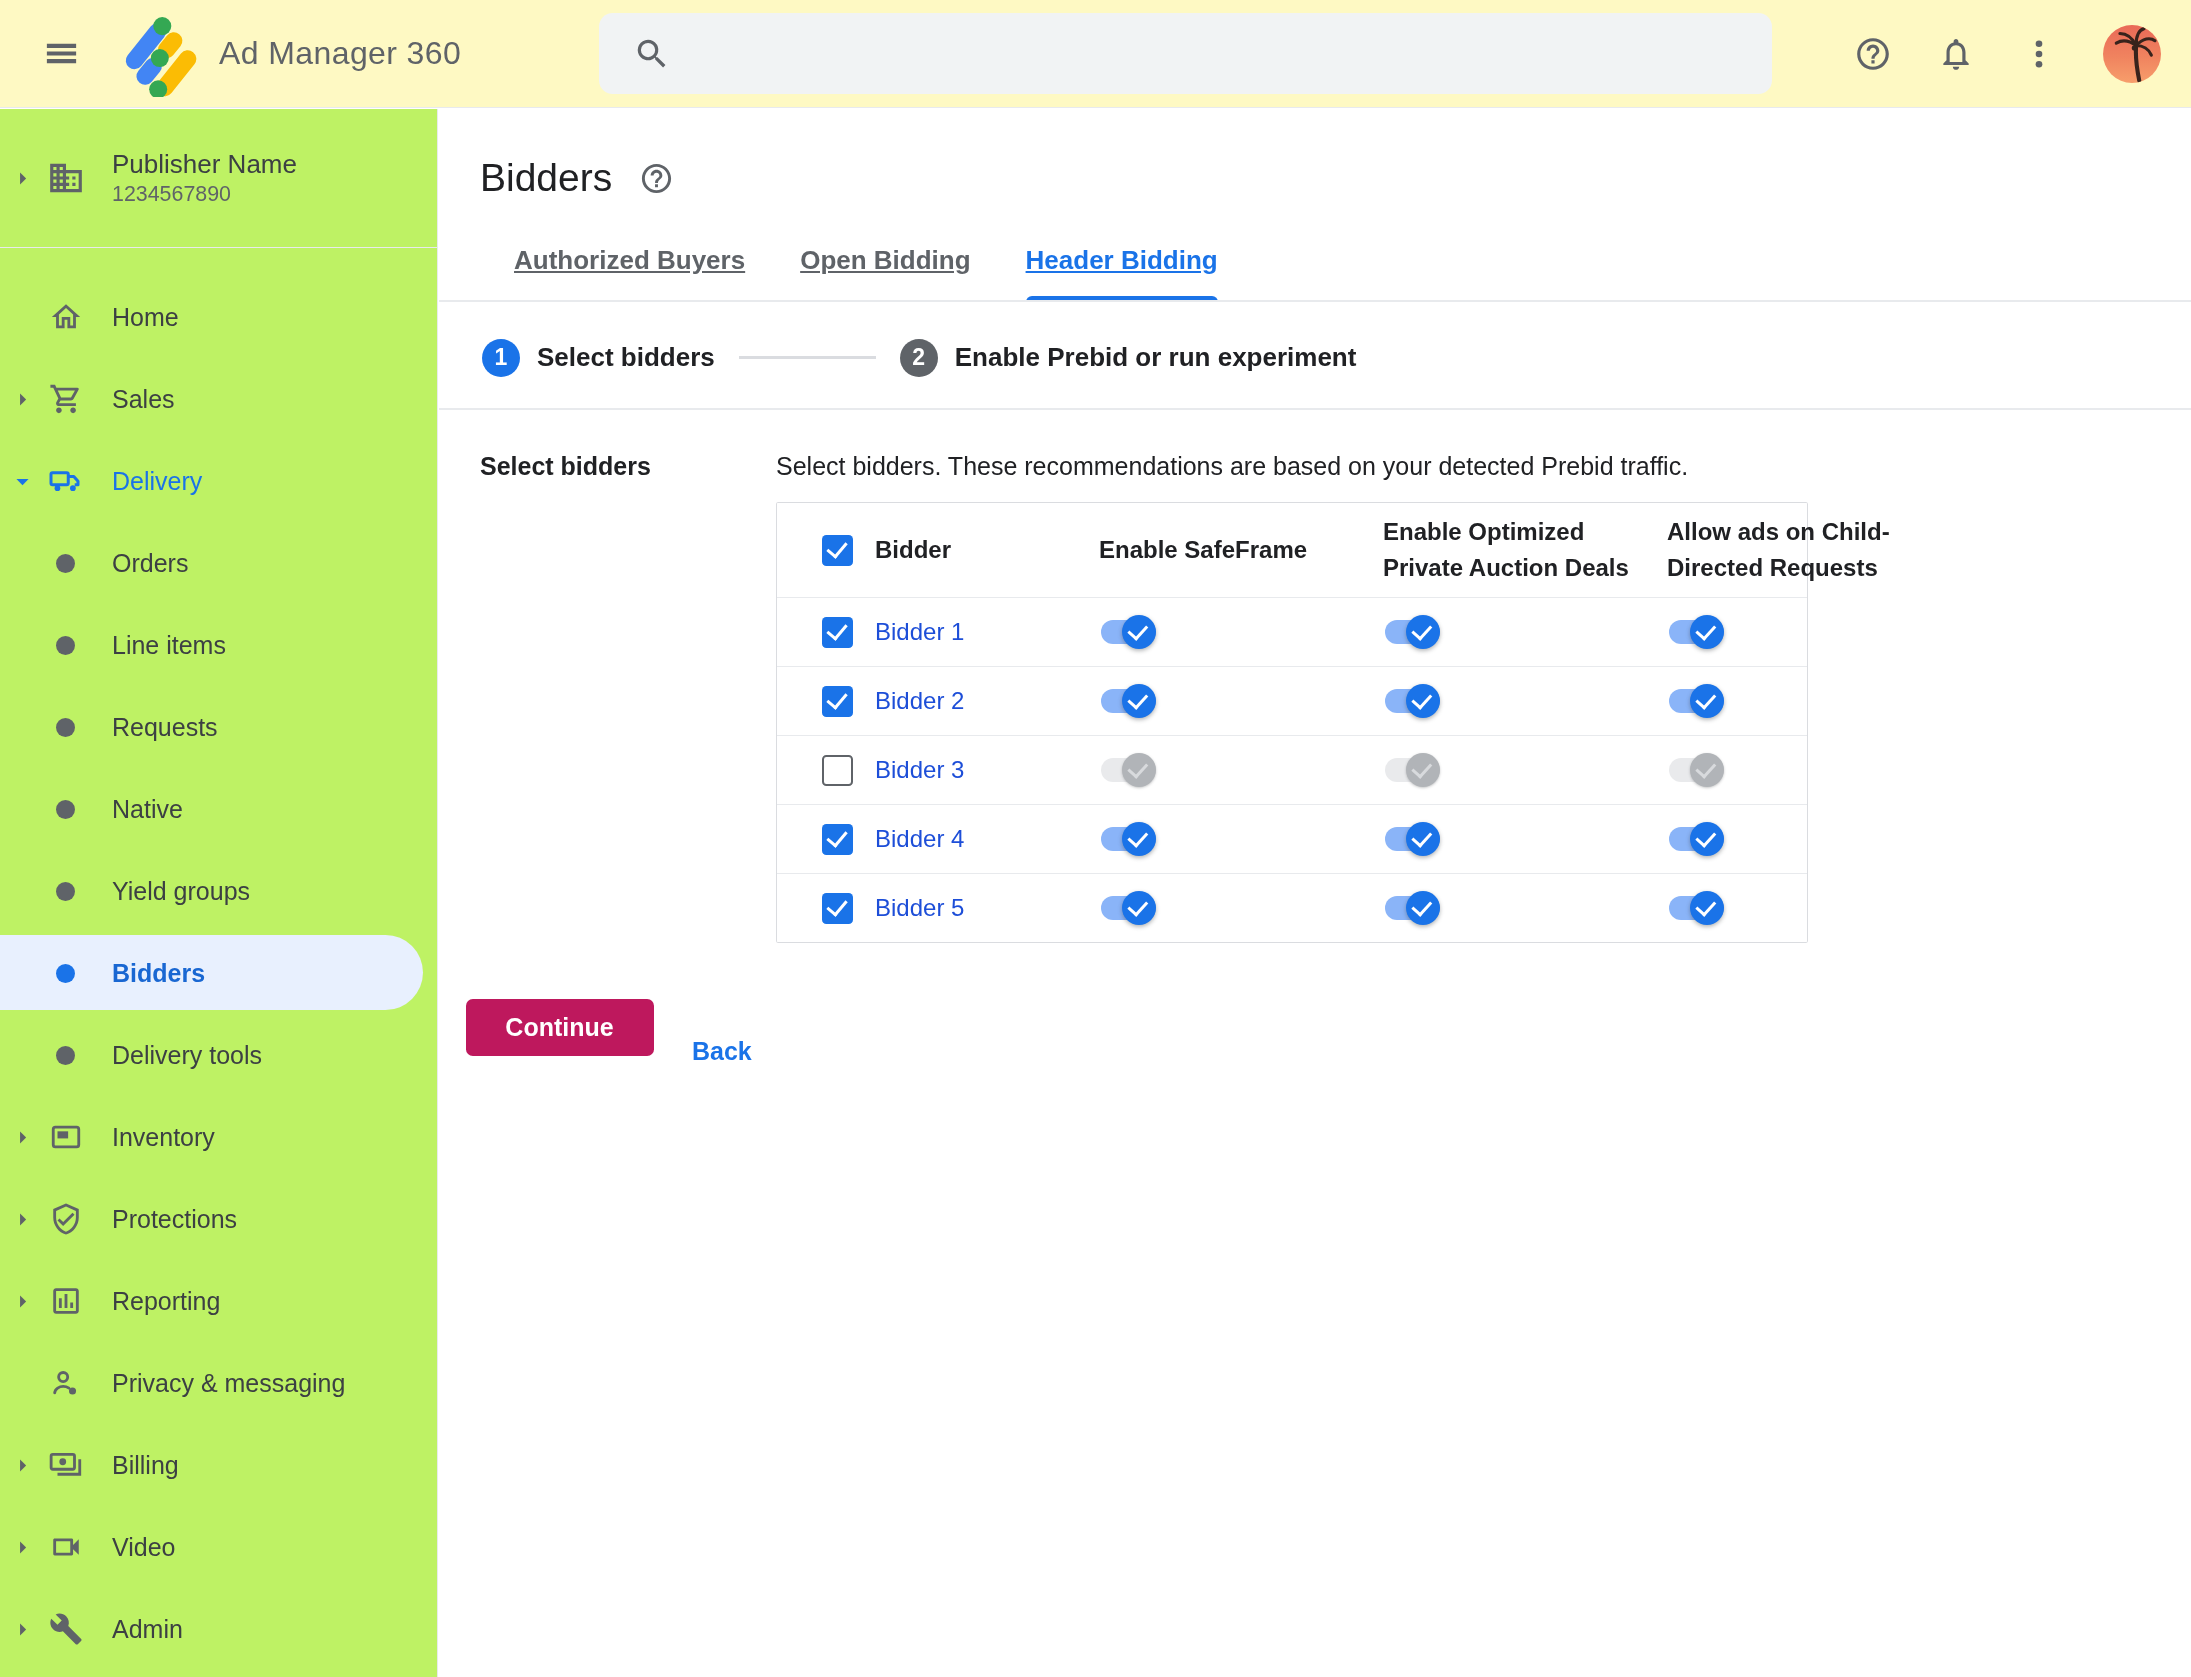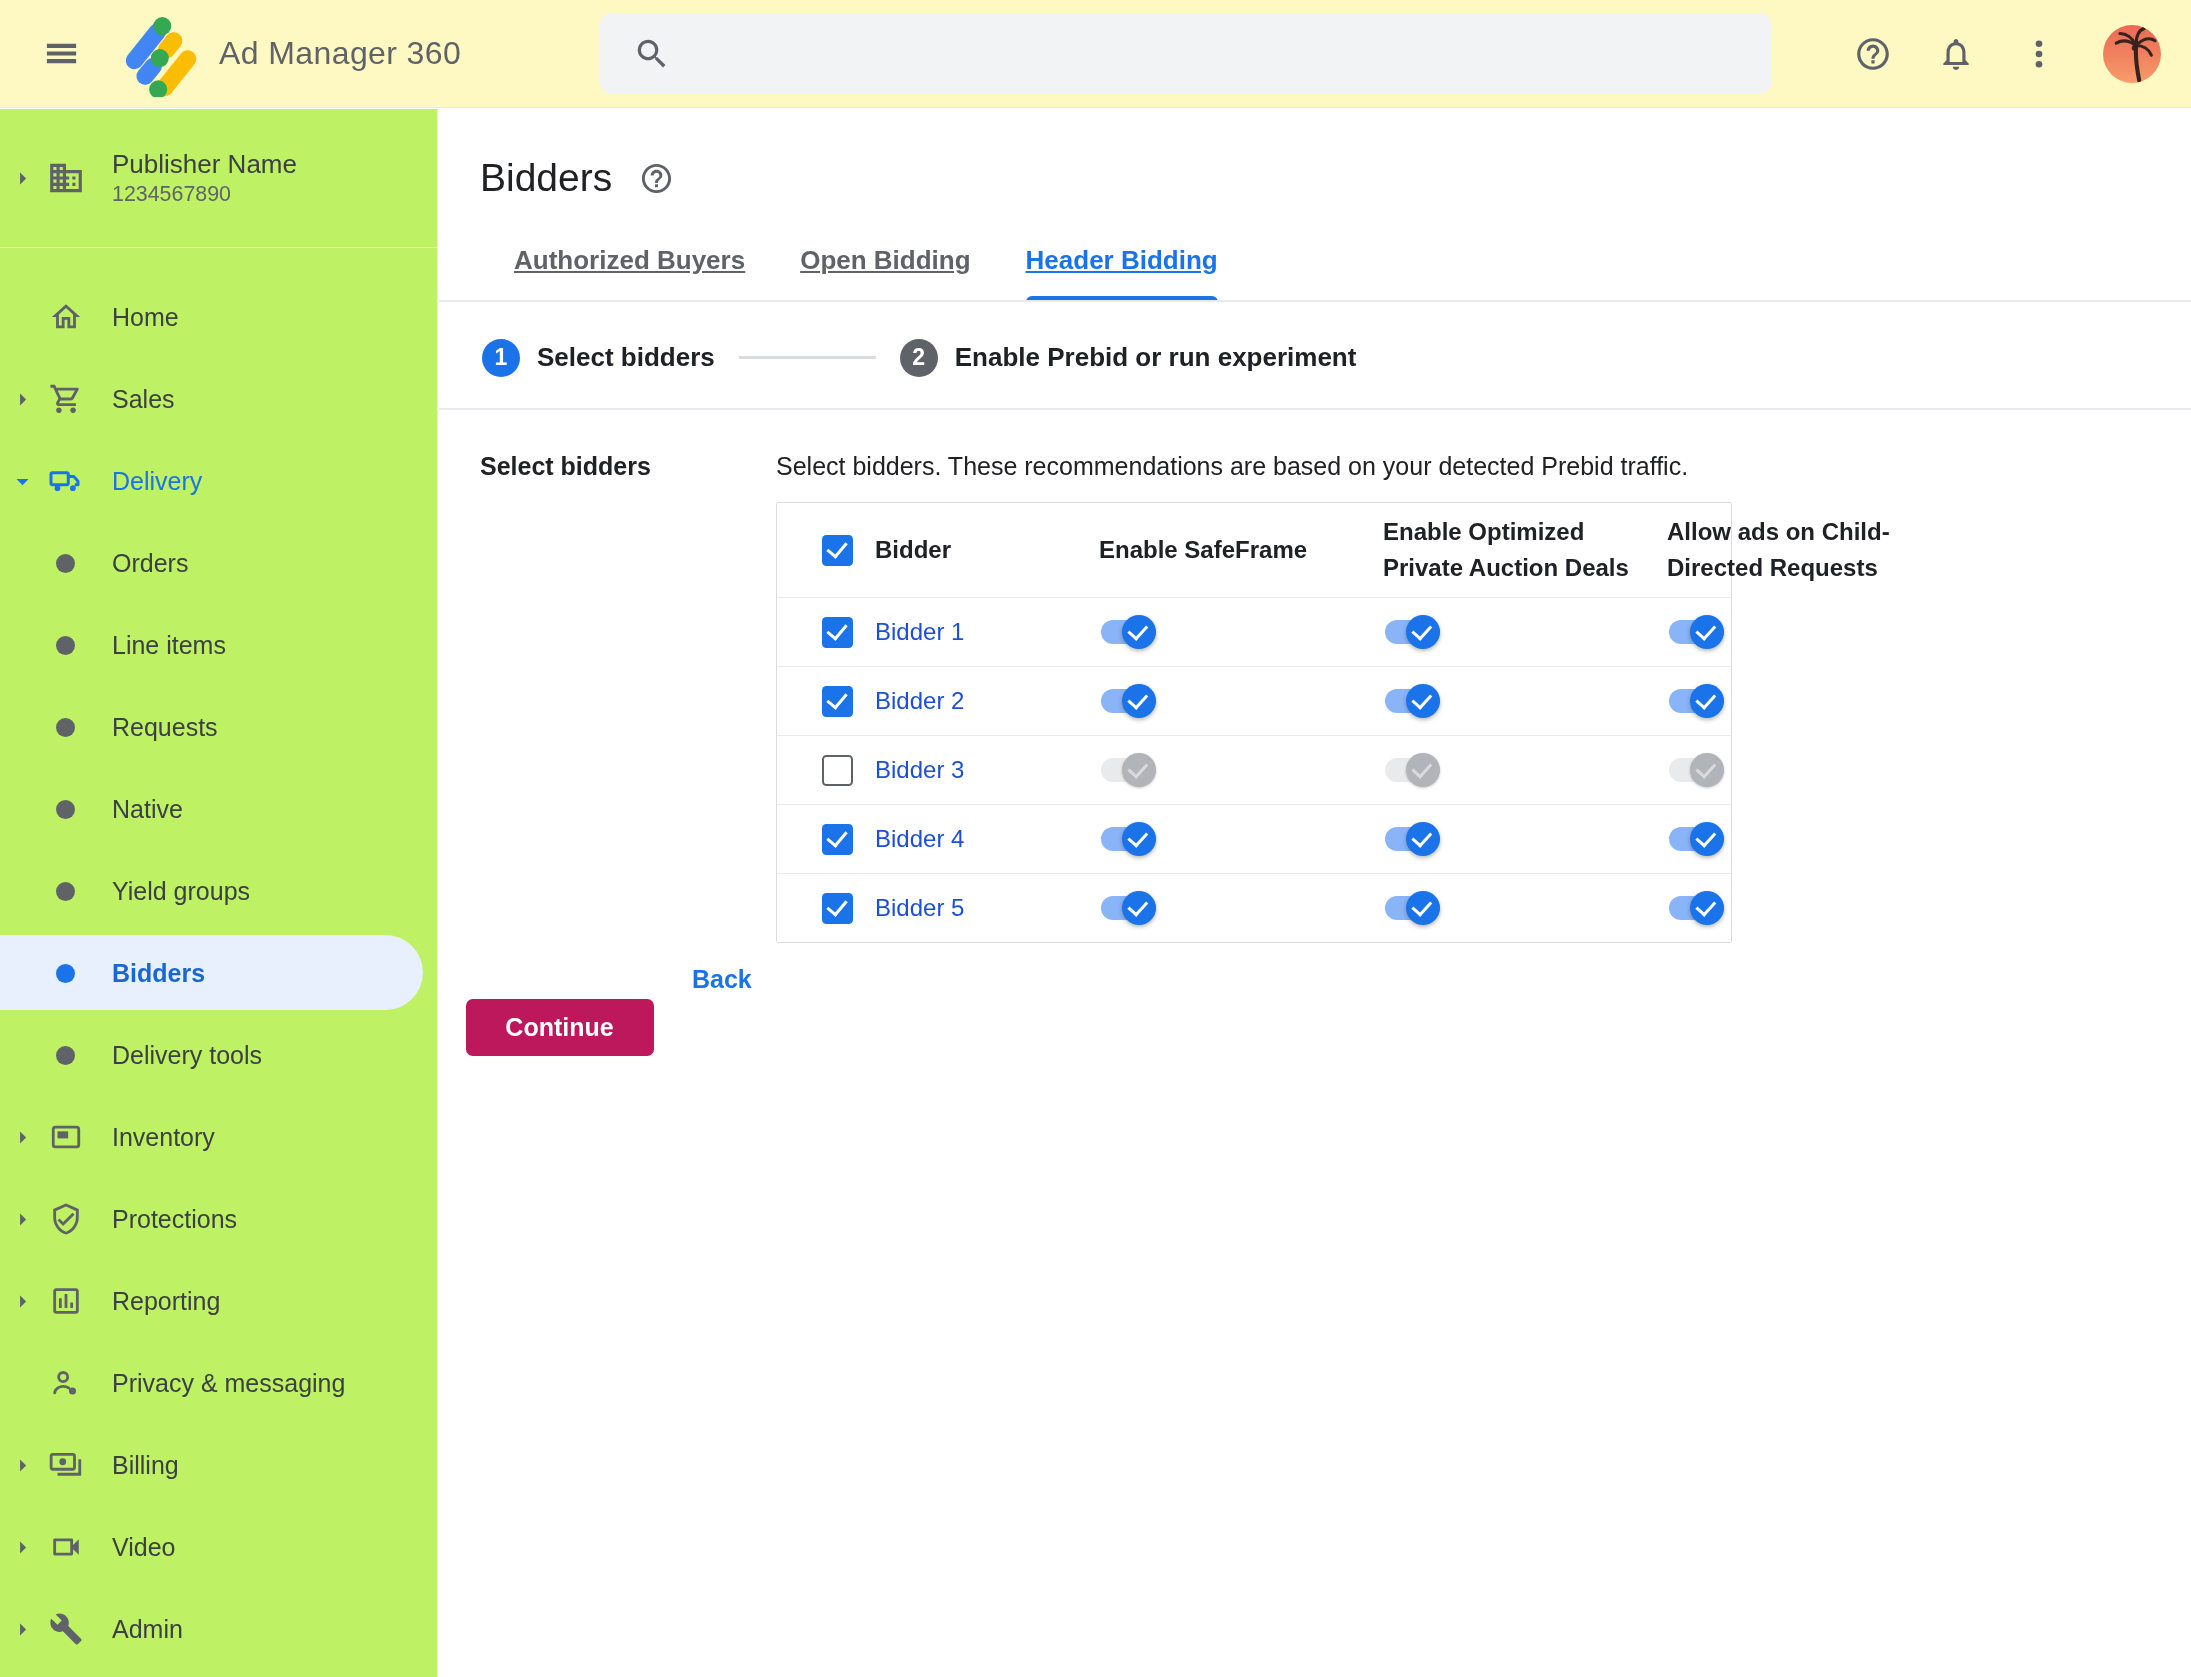--- a/index.html
+++ b/index.html
@@ -47,21 +47,21 @@
   .rule{position:absolute;left:0;right:0;height:1.7px;background:#e8eaed;}
   .stepper{position:absolute;left:43px;top:216px;height:65px;display:flex;align-items:center;}
   .step-circle{width:38px;height:38px;border-radius:50%;color:#fff;font-size:23px;font-weight:bold;display:flex;align-items:center;justify-content:center;flex:none;}
   .step-circle.c1{background:#1a73e8;}
   .step-circle.c2{background:#5f6368;}
   .step-label{margin-left:17px;font-size:26px;font-weight:bold;color:#202124;white-space:nowrap;}
   .step-line{width:137px;height:2.6px;background:#dadce0;margin:0 24px;}
   .sec-label{position:absolute;left:41px;top:342px;font-size:25px;font-weight:bold;line-height:31px;color:#202124;}
   .desc{position:absolute;left:337px;top:342px;font-size:25px;line-height:31px;color:#202124;}
   
-  .btable{position:absolute;left:337px;top:393px;width:956px;border:1.7px solid #dadce0;border-radius:1.7px;background:#fff;box-sizing:border-box;}
+  .btable{position:absolute;left:337px;top:393px;width:1032px;border:1.7px solid #dadce0;border-radius:1.7px;background:#fff;box-sizing:border-box;}
   .t-head{position:relative;height:94px;}
   .t-row{position:relative;height:68px;border-top:1.7px solid #e8eaed;}
   .cb{position:absolute;left:45px;width:31px;height:31px;border-radius:4.3px;background:#1a73e8;box-sizing:border-box;cursor:pointer;}
   .cb::after{content:'';position:absolute;left:9.4px;top:2.6px;width:8.6px;height:16.3px;border:solid #fff;border-width:0 3.4px 3.4px 0;transform:rotate(40deg);}
   .cb.off{background:#fff;border:2.6px solid #5f6368;}
   .cb.off::after{display:none;}
   .t-head .cb{top:32px;}
   .t-row .cb{top:19px;}
   .h-bidder{position:absolute;left:98px;top:0;line-height:94px;font-size:24px;font-weight:bold;color:#202124;}
   .h-col{position:absolute;top:50%;transform:translateY(-50%);font-size:24px;font-weight:bold;line-height:36px;color:#202124;}
@@ -72,21 +72,21 @@
   .toggle{position:absolute;width:55px;height:34px;top:17px;cursor:pointer;}
   .tgl-2{left:324px;} .tgl-3{left:608px;} .tgl-4{left:892px;}
   .tg-track{position:absolute;left:0;top:5.1px;width:55px;height:24px;border-radius:12px;background:#8ab4f8;}
   .tg-thumb{position:absolute;left:20.5px;top:0;width:34px;height:34px;border-radius:50%;background:#1a73e8;box-shadow:0 1.7px 4.3px rgba(60,64,67,.4);}
   .tg-thumb::after{content:'';position:absolute;left:10.3px;top:6px;width:8.6px;height:14.6px;border:solid #fff;border-width:0 3.4px 3.4px 0;transform:rotate(42deg);}
   .toggle.off .tg-track{background:#e9eaec;}
   .toggle.off .tg-thumb{background:#b1b4b8;box-shadow:0 0.9px 2.6px rgba(60,64,67,.3);}
   .toggle.off .tg-thumb::after{border-color:#d8dadd;}
   
   .continue-btn{position:absolute;left:26.5px;top:890px;width:188px;height:57px;background:#be185d;color:#fff;font-size:25px;font-weight:bold;font-family:inherit;border:none;border-radius:6.8px;cursor:pointer;display:flex;align-items:center;justify-content:center;}
-  .back-link{position:absolute;left:253px;top:842px;height:57px;line-height:57px;font-size:25px;font-weight:bold;color:#1a73e8;cursor:pointer;}
+  .back-link{position:absolute;left:253px;top:914px;height:57px;line-height:57px;font-size:25px;font-weight:bold;color:#1a73e8;cursor:pointer;}
 </style>
 </head>
 <body>
 
 <div class="topbar">
   <div class="menu-btn">
     <svg class="ico" width="39" height="39" viewBox="0 0 24 24">
         <path d="M3 6h18v2.6H3zM3 10.7h18v2.6H3zM3 15.4h18v2.6H3z"></path>
       </svg>
   </div>

